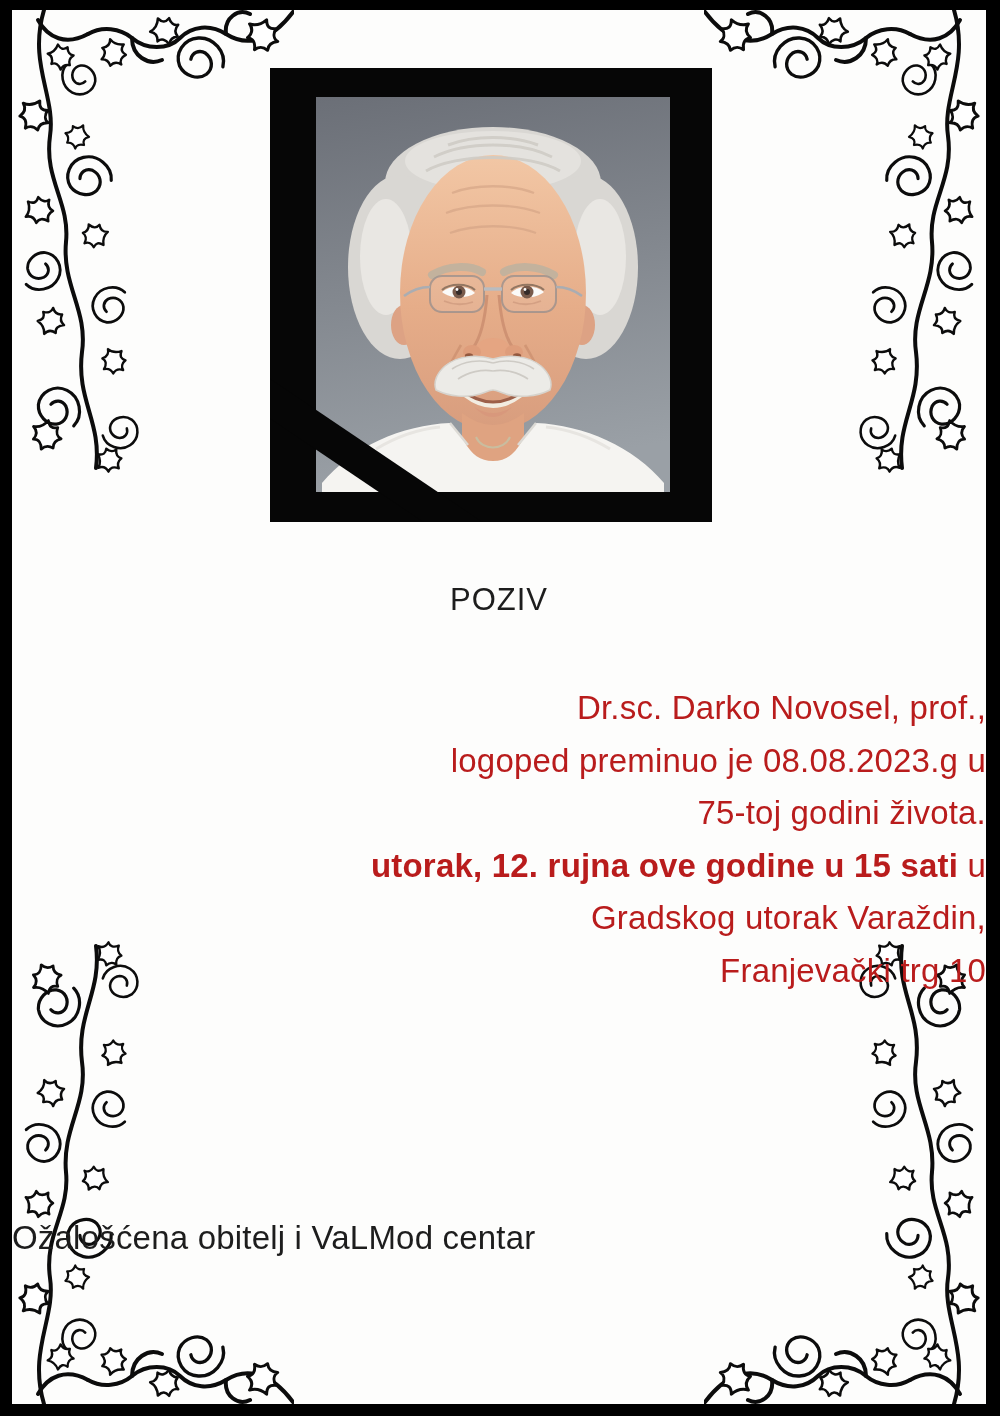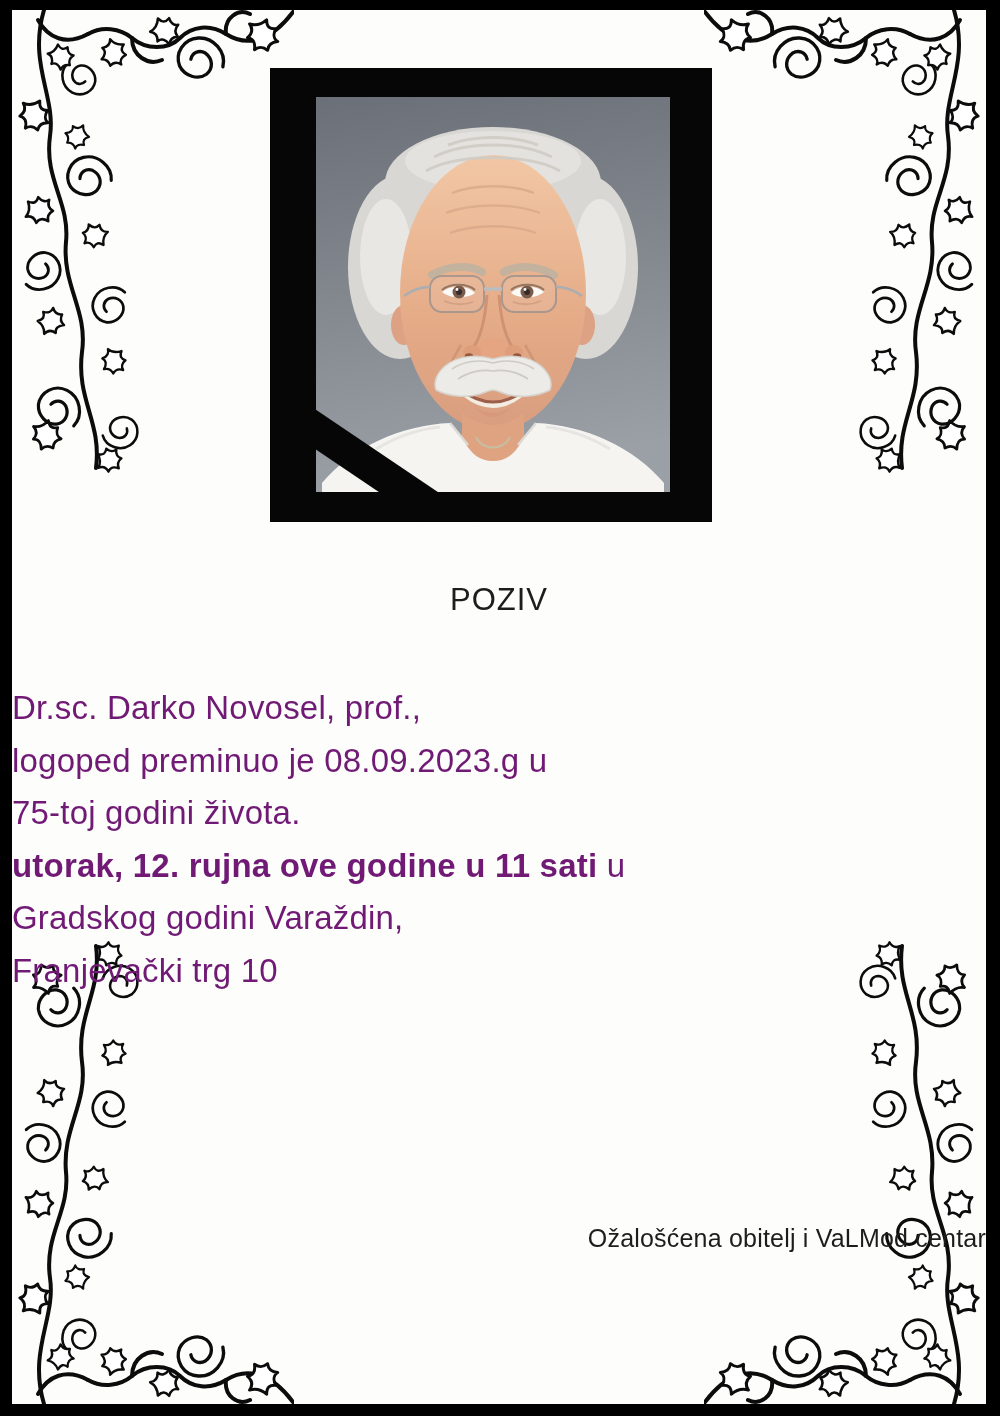--- a/index.html
+++ b/index.html
@@ -35,26 +35,26 @@
     position:absolute; left:-16px; top:300px; width:340px; height:33px;
     background:#060606; transform:rotate(34deg); transform-origin:0 0;
   }
 
   
   .heading{
     position:absolute; top:568px; left:0; right:0; text-align:center;
     font-size:31px; line-height:44px; color:#1d1d1d; letter-spacing:1px;
   }
   .body-text{
-    position:absolute; top:672px; left:0; right:0; text-align:left;
-    font-size:33px; line-height:52.5px; color:#701a75; letter-spacing:0.2px;
+    position:absolute; top:672px; left:0; right:0; text-align:right;
+    font-size:33px; line-height:52.5px; color:#b91c1c; letter-spacing:0.2px;
   }
   .closing{
-    position:absolute; top:1202px; left:0; right:0; text-align:right;
-    font-size:25px; line-height:52.5px; color:#1d1d1d; letter-spacing:0.2px;
+    position:absolute; top:1202px; left:0; right:0; text-align:left;
+    font-size:33px; line-height:52.5px; color:#1d1d1d; letter-spacing:0.2px;
   }
   .body-text b{ font-weight:700; }
 </style>
 </head>
 <body>
 
 <svg width="0" height="0" style="position:absolute" aria-hidden="true">
   <defs>
     <path id="lf" d="M0,-13 C2,-7 5,-6 10,-8 C9,-3 11,1 15,2 C10,4 8,7 9,12 C4,10 1,11 -2,15 C-3,9 -6,6 -11,7 C-8,2 -9,-2 -13,-5 C-7,-5 -3,-8 0,-13 Z"></path>
     <path id="sp" fill="none" d="M24,-2 C20,-16 2,-22 -10,-14 C-22,-6 -22,10 -12,18 C-3,24 10,21 14,12 C17,4 12,-4 3,-5 C-4,-5 -8,1 -6,7"></path>
@@ -208,24 +208,24 @@
         <path d="M294,352 C274,340 250,332 230,330" stroke="#e7e5e1" stroke-width="3" fill="none"></path>
       </svg>
     </div>
     <div class="ribbon"></div>
   </div>
 
   <div class="heading">POZIV</div>
 
   <div class="body-text">
     <div class="line">Dr.sc. Darko Novosel, prof.,</div>
-    <div class="line">logoped preminuo je 08.09.2023.g u</div>
+    <div class="line">logoped preminuo je 08.08.2023.g u</div>
     <div class="line">75-toj godini života.</div>
-    <div class="line"><b>utorak, 12. rujna ove godine u 11 sati</b><span> u</span></div>
-    <div class="line">Gradskog godini Varaždin,</div>
+    <div class="line"><b>utorak, 12. rujna ove godine u 15 sati</b><span> u</span></div>
+    <div class="line">Gradskog utorak Varaždin,</div>
     <div class="line">Franjevački trg 10</div>
   </div>
 
   <div class="closing">
     <div class="line">Ožalošćena obitelj i VaLMod centar</div>
   </div>
 
 </div>
 
 </body></html>

